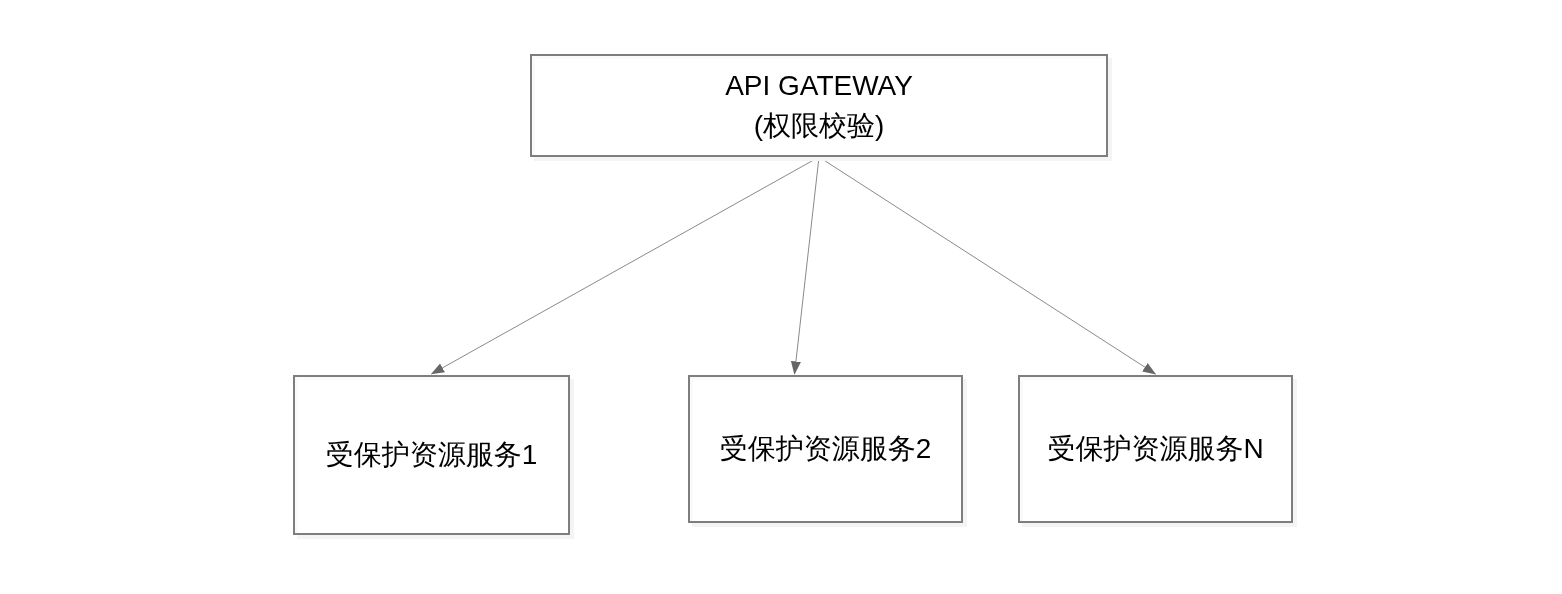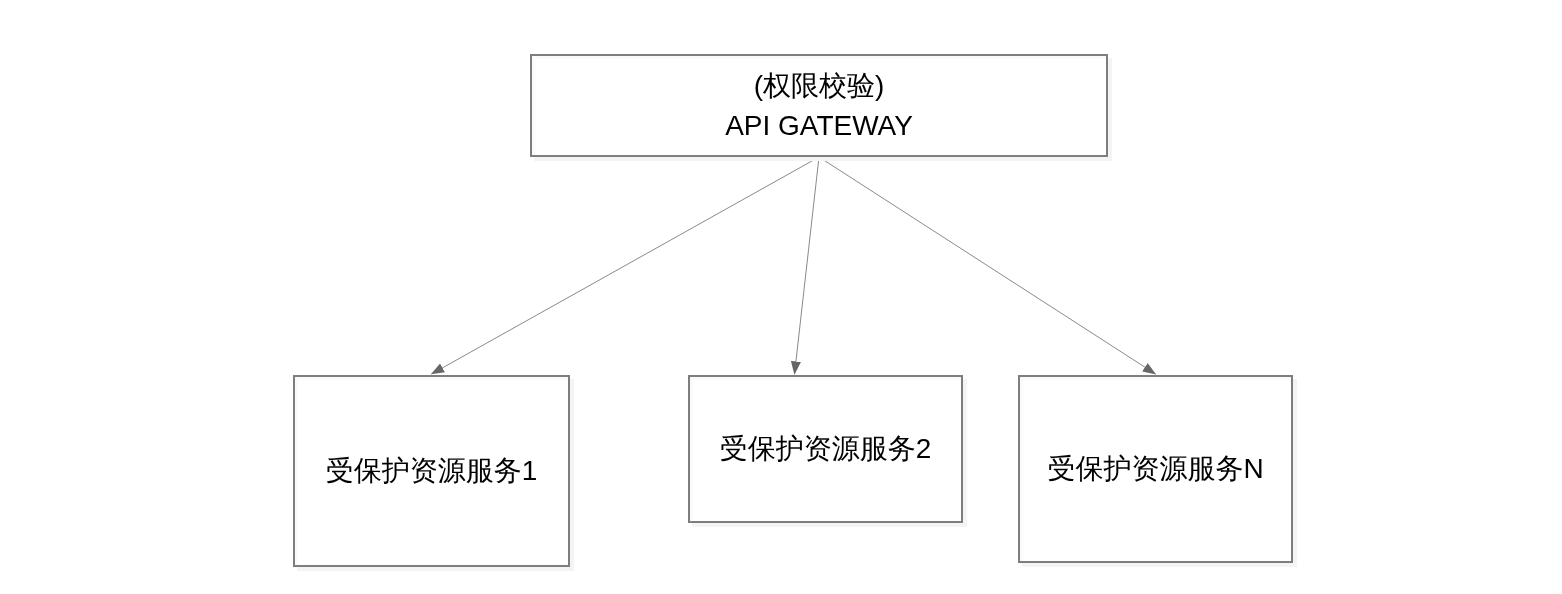--- a/index.html
+++ b/index.html
@@ -27,23 +27,23 @@
     text-align: center;
     color: #000000;
     box-shadow: 4px 4px 0 0 #f4f4f4, inset 3px 3px 0 0 #fafafa;
   }
   .node .label-line {
     font-size: 28px;
     line-height: 40px;
     white-space: nowrap;
   }
   #node-gateway   { left: 530px;  top: 54px;  width: 578px; height: 103px; }
-  #node-service1  { left: 293px;  top: 375px; width: 277px; height: 192px; }
+  #node-service1  { left: 293px;  top: 375px; width: 277px; height: 160px; }
   #node-service2  { left: 688px;  top: 375px; width: 275px; height: 148px; }
-  #node-serviceN  { left: 1018px; top: 375px; width: 275px; height: 188px; }
+  #node-serviceN  { left: 1018px; top: 375px; width: 275px; height: 148px; }
   svg.edges {
     position: absolute;
     left: 0; top: 0;
     width: 1562px;
     height: 594px;
     pointer-events: none;
   }
 </style>
 </head>
 <body>
@@ -57,22 +57,22 @@
       </marker>
     </defs>
     <g id="edge-layer">
         <line x1="819" y1="157" x2="431.5" y2="374" stroke="#8a8a8a" stroke-width="1" marker-end="url(#arrowhead)"></line>
         <line x1="819" y1="157" x2="794.5" y2="374" stroke="#8a8a8a" stroke-width="1" marker-end="url(#arrowhead)"></line>
         <line x1="819" y1="157" x2="1155.5" y2="374" stroke="#8a8a8a" stroke-width="1" marker-end="url(#arrowhead)"></line>
       </g>
   </svg>
 
   <div class="node" id="node-gateway">
+    <span class="label-line">API GATEWAY</span>
     <span class="label-line">(权限校验)</span>
-    <span class="label-line">API GATEWAY</span>
   </div>
 
   <div class="node" id="node-service1">
     <span class="label-line">受保护资源服务1</span>
   </div>
 
   <div class="node" id="node-service2">
     <span class="label-line">受保护资源服务2</span>
   </div>
 

